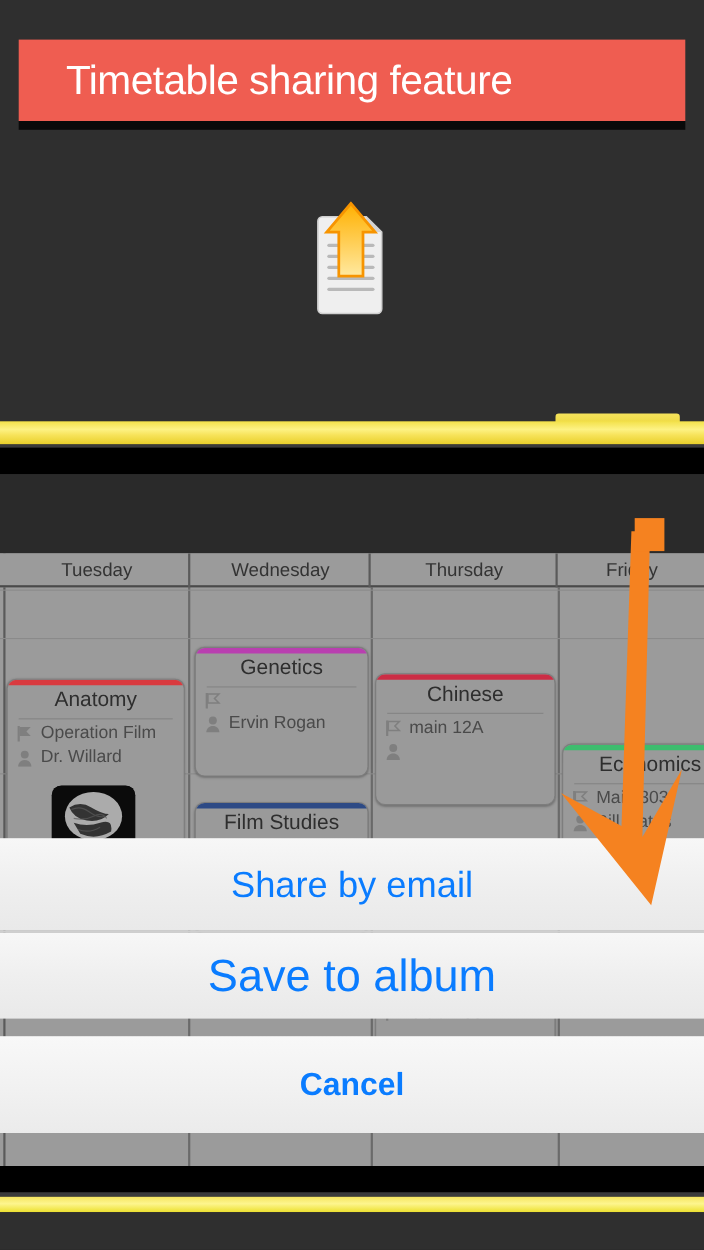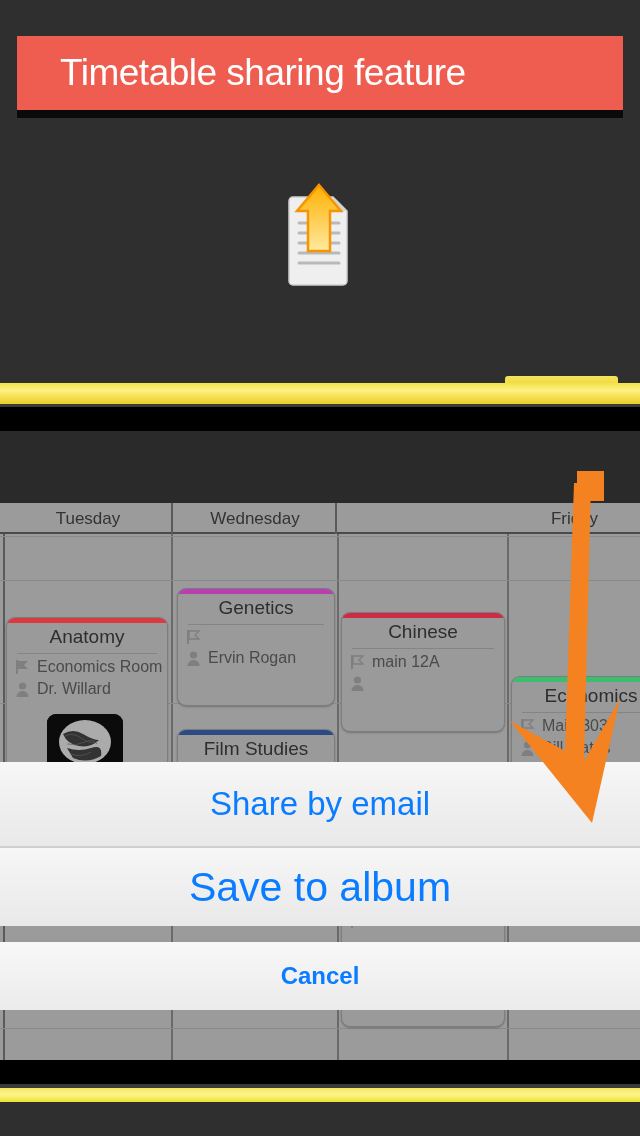--- a/index.html
+++ b/index.html
@@ -67,21 +67,21 @@
   #arrow { position:absolute; left:0; top:431px; width:640px; height:420px;
     pointer-events:none; }
 
   
   #sheet { position:absolute; left:0; top:762px; width:640px; }
   .sheet-btn { width:640px; display:flex; align-items:center; justify-content:center;
     color:#0a7cff; background:linear-gradient(to bottom,#f7f7f7 0%,#efefef 50%,#e9e9e9 100%); }
   #btn-share { position:absolute; top:0; height:84px; font-size:33px;justify-content:center; }
   #sep1 { position:absolute; top:84px; width:640px; height:2px; background:#cfcfcf; }
   #btn-save { position:absolute; top:86px; height:78px; font-size:41px; }
-  #btn-cancel { position:absolute; top:942px; left:0; height:68px; font-size:24px; font-weight:bold;
+  #btn-cancel { position:absolute; top:942px; left:0; height:88px; font-size:29px; font-weight:bold;
     width:640px; display:flex; align-items:center; justify-content:center; color:#0a7cff;
     background:linear-gradient(to bottom,#f8f8f8 0%,#f1f1f1 55%,#ebebeb 100%); }
 
   
   #bottom-black { position:absolute; left:0; top:1060px; width:640px; height:24px; background:#000; }
   #bottom-gap { position:absolute; left:0; top:1084px; width:640px; height:4px; background:#3a3a3a; }
   #bottom-yellow { position:absolute; left:0; top:1088px; width:640px; height:14px;
     background:linear-gradient(to bottom,#f5e55f,#fdf58e 45%,#ece02f); }
   #bottom-dark { position:absolute; left:0; top:1102px; width:640px; height:34px; background:#2f2f2f; }
 </style>
@@ -289,35 +289,38 @@
     <div class="hline" style="top:443px"></div>
     <div class="hline" style="top:525px"></div>
 
     <div id="header-row">
       <div class="day-head" style="left:5px;width:168px">
         <span>Tuesday</span>
       </div>
       <div class="day-head" style="left:175px;width:162px">
         <span>Wednesday</span>
       </div>
+      <div class="day-head" style="left:339px;width:168px">
+        <span>Thursday</span>
+      </div>
       <div class="day-head" style="left:509px;width:131px;border-right:none">
         <span>Friday</span>
       </div>
     </div>
 
     <div class="card" style="left:6px;top:114px;width:162px;height:160px">
       <div class="card-top" style="background:#d93a3f"></div>
       <div class="card-title">Anatomy</div>
       <div class="card-rule"></div>
       <div class="card-line">
         <svg class="ico" viewBox="0 0 15 16">
             <path d="M2 1v14" stroke="#7f7f7f" stroke-width="2"></path>
             <path d="M3 2h10l-4 4 4 4H3z" fill="#7f7f7f"></path>
           </svg>
-        <span>Economics Room</span>
+        <span>Operation Film</span>
       </div>
       <div class="card-line">
         <svg class="ico" viewBox="0 0 15 16">
             <circle cx="7.5" cy="5" r="3.6" fill="#7f7f7f"></circle>
             <path d="M1.5 16c0-3.6 2.7-6 6-6s6 2.4 6 6z" fill="#7f7f7f"></path>
           </svg>
         <span>Dr. Willard</span>
       </div>
       <div class="thumb" style="top:96px">
         <svg viewBox="0 0 76 58">

